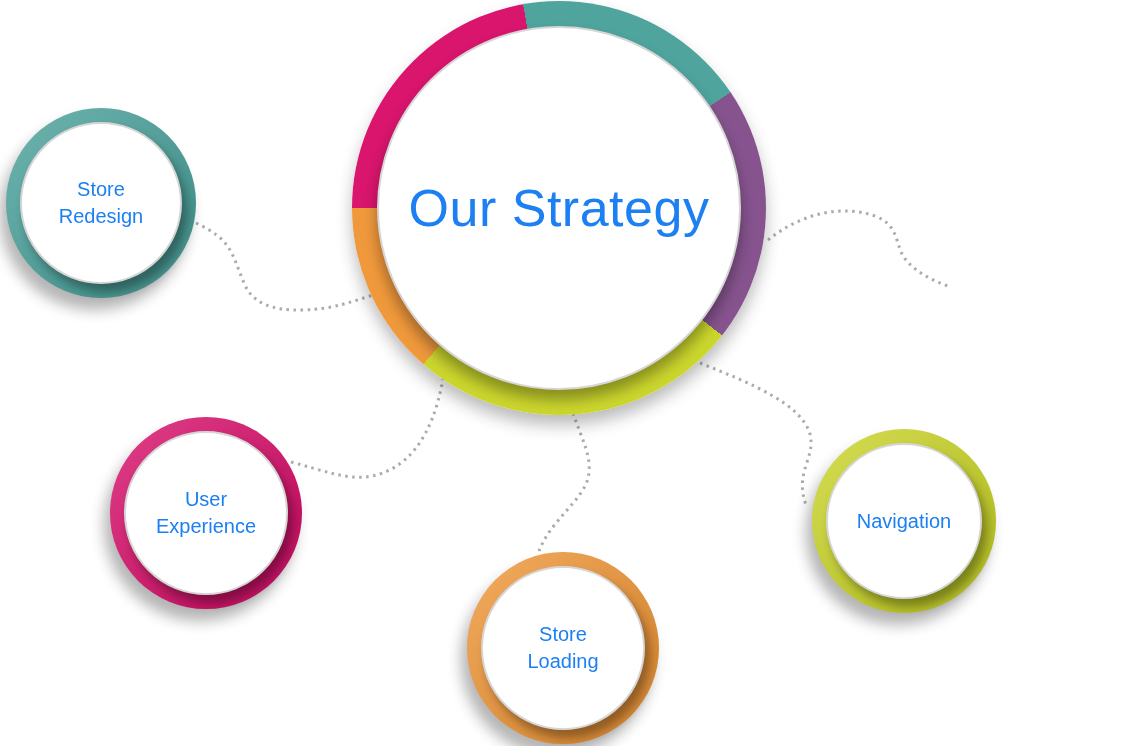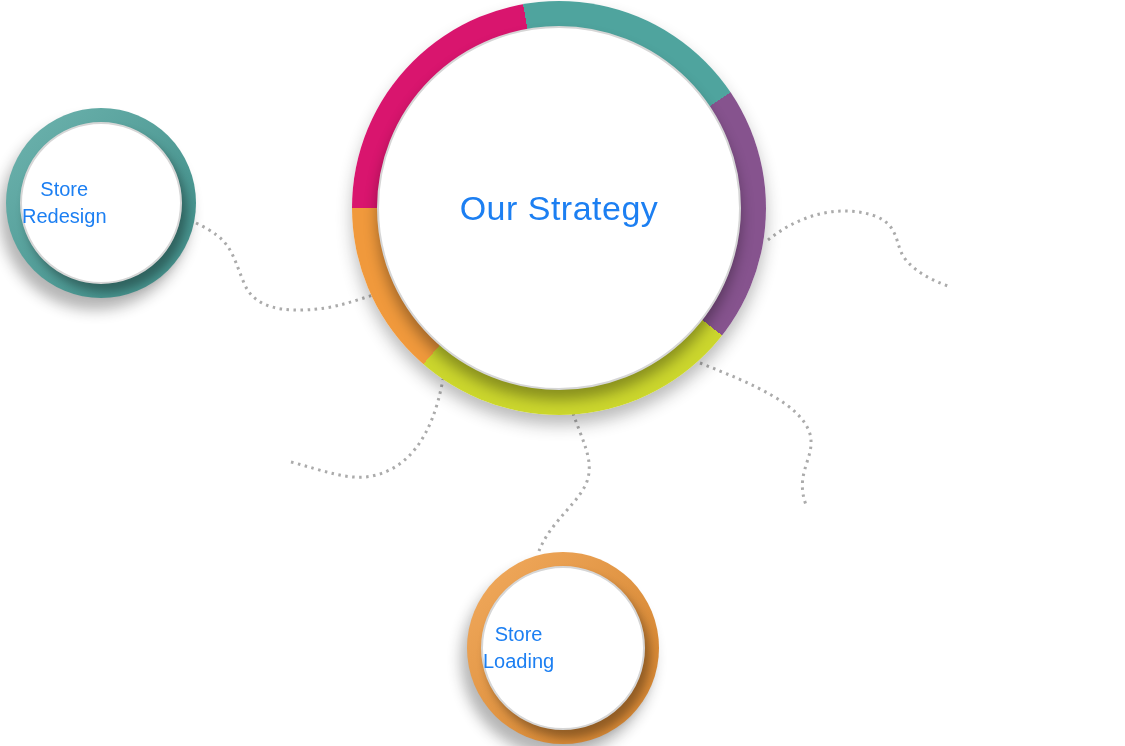--- a/index.html
+++ b/index.html
@@ -11,38 +11,38 @@
   .node,.center-node{position:absolute;z-index:2;}
   .ring{
     position:relative;width:100%;height:100%;border-radius:50%;
     background-image:linear-gradient(135deg,rgba(255,255,255,.18),rgba(0,0,0,.10) 75%);
     box-shadow:-6px 12px 14px rgba(30,30,30,.33);
   }
   .inner{
     position:absolute;border-radius:50%;background:#ffffff;
     border:2px solid #d6d6d6;
     box-shadow:5px 8px 10px rgba(0,0,0,.33);
-    display:flex;align-items:center;justify-content:flex-start;text-align:center;
+    display:flex;align-items:center;justify-content:center;text-align:center;
   }
   .node .inner{inset:14px;}
   .node-label{
     font-size:20px;line-height:27px;color:#1c7ff2;white-space:pre-line;
   }
   
   .center-node{left:352px;top:1px;width:414px;height:414px;}
   .center-ring{
     position:relative;width:100%;height:100%;border-radius:50%;
     box-shadow:0 10px 16px rgba(30,30,30,.30);
   }
   .center-inner{
     position:absolute;inset:25px;border-radius:50%;background:#ffffff;
     border:2px solid #d6d6d6;box-shadow:0 10px 14px rgba(0,0,0,.33);
     display:flex;align-items:center;justify-content:center;
   }
-  .center-label{font-size:34px;color:#1c7ff2;letter-spacing:.5px;}
+  .center-label{font-size:52px;color:#1c7ff2;letter-spacing:.5px;}
   
   .pos-store{left:6px;top:108px;width:190px;height:190px;}
   .pos-user{left:110px;top:417px;width:192px;height:192px;}
   .pos-fast{left:467px;top:552px;width:192px;height:192px;}
   .pos-nav{left:812px;top:429px;width:184px;height:184px;}
   .pos-checkout{left:932px;top:133px;width:186px;height:186px;}
 </style>
 </head>
 <body>
 
@@ -68,25 +68,40 @@
 
   <div class="node pos-store">
     <div class="ring" style="background-color: rgb(79, 164, 158);">
       <div class="inner">
         <span class="node-label">Store
 Redesign</span>
       </div>
     </div>
   </div>
 
+  <div class="node pos-user">
+    <div class="ring" style="background-color: rgb(217, 21, 110);">
+      <div class="inner">
+        <span class="node-label">User
+Experience</span>
+      </div>
+    </div>
+  </div>
 
   <div class="node pos-fast">
     <div class="ring" style="background-color: rgb(240, 153, 60);">
       <div class="inner">
         <span class="node-label">Store
 Loading</span>
       </div>
     </div>
   </div>
 
+  <div class="node pos-nav">
+    <div class="ring" style="background-color: rgb(203, 214, 45);">
+      <div class="inner">
+        <span class="node-label">Navigation</span>
+      </div>
+    </div>
+  </div>
 
 
 </div>
 
 </body></html>

